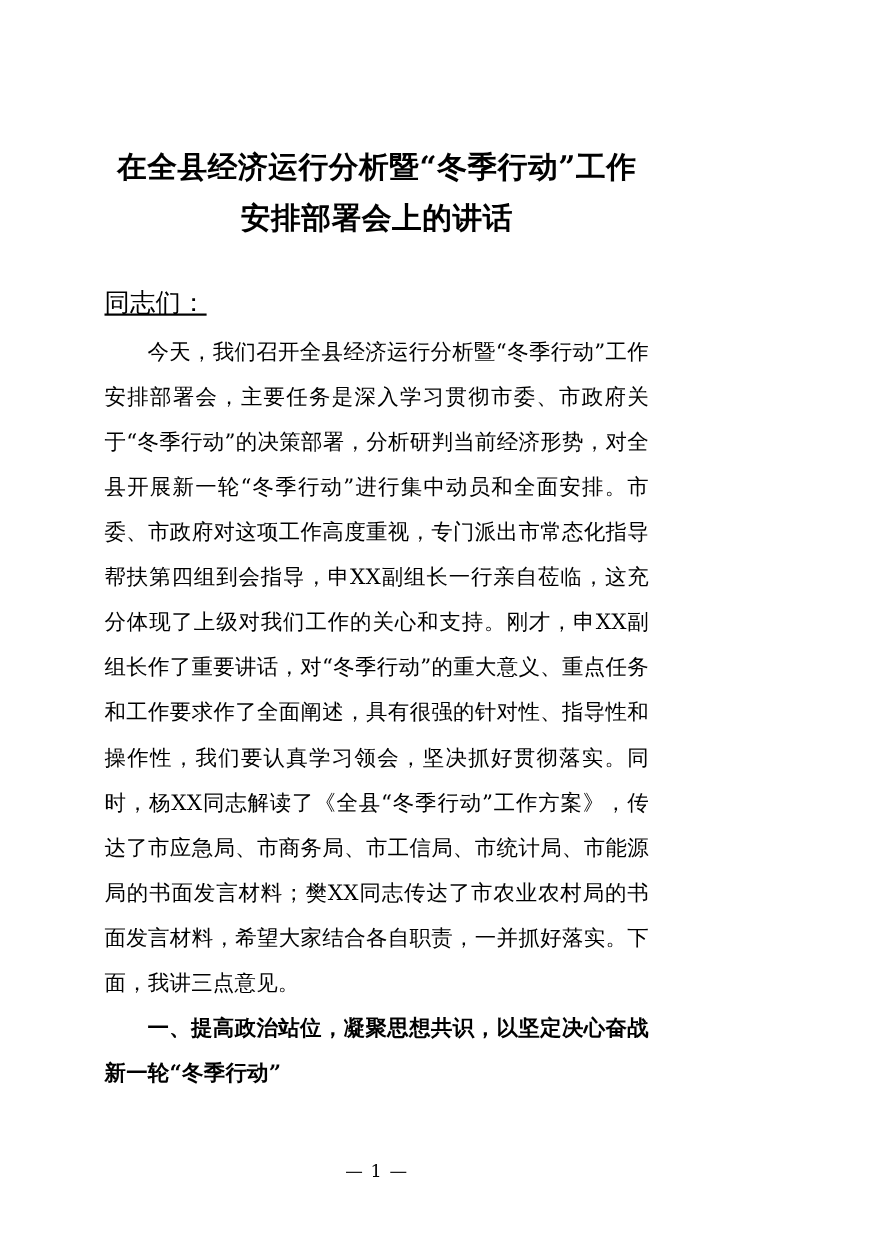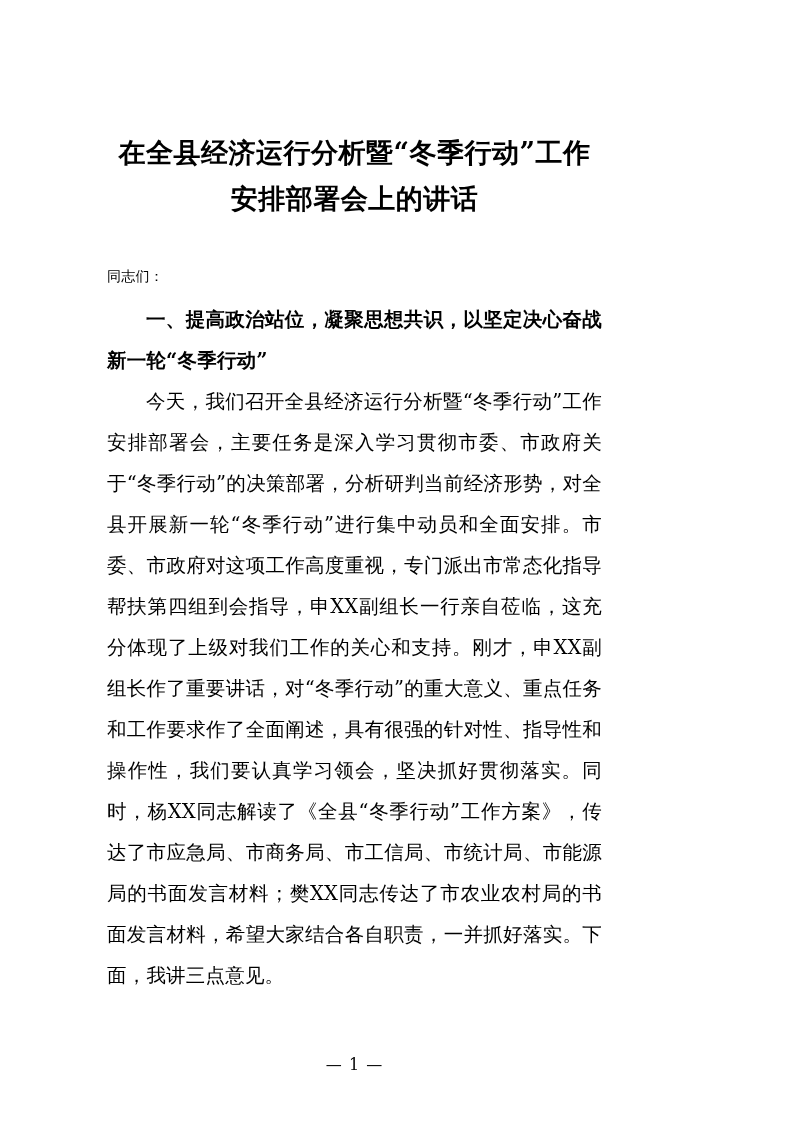--- a/index.html
+++ b/index.html
@@ -10,42 +10,43 @@
   body {
     width: 793px;
     height: 1122px;
     font-family: "DejaVu Serif", "Liberation Serif", serif;
     color: #000000;
     position: relative;
     overflow: hidden;
   }
   .page {
     position: absolute;
-    left: 12px;
+    left: 0;
     top: 0;
     width: 685px;
     height: 1122px;
     box-sizing: border-box;
     padding: 130px 95px 40px 95px;
   }
   .doc-title {
     font-family: "DejaVu Serif", "Liberation Serif", serif;
     font-weight: bold;
     font-size: 27px;
     line-height: 46px;
     text-align: center;
     letter-spacing: 0.5px;
     margin: 0 0 34px 0;
     padding: 0 6px;
   }
   .salutation {
-    font-size: 14px;
+    font-size: 23px;
     line-height: 41px;
     margin: 0 0 2px 0;
     letter-spacing: 0.2px;
+    text-decoration: underline;
   }
   .para {
     font-size: 19.5px;
     line-height: 41px;
     text-align: justify;
     text-justify: inter-ideograph;
     text-indent: 2em;
     margin: 0;
     letter-spacing: 0.2px;
   }
@@ -65,20 +66,20 @@
 </style>
 </head>
 <body>
 
 <div class="page">
 
   <h1 class="doc-title">在全县经济运行分析暨“冬季行动”工作安排部署会上的讲话</h1>
 
   <p class="salutation">同志们：</p>
 
+  <p class="para">今天，我们召开全县经济运行分析暨“冬季行动”工作安排部署会，主要任务是深入学习贯彻市委、市政府关于“冬季行动”的决策部署，分析研判当前经济形势，对全县开展新一轮“冬季行动”进行集中动员和全面安排。市委、市政府对这项工作高度重视，专门派出市常态化指导帮扶第四组到会指导，申XX副组长一行亲自莅临，这充分体现了上级对我们工作的关心和支持。刚才，申XX副组长作了重要讲话，对“冬季行动”的重大意义、重点任务和工作要求作了全面阐述，具有很强的针对性、指导性和操作性，我们要认真学习领会，坚决抓好贯彻落实。同时，杨XX同志解读了《全县“冬季行动”工作方案》，传达了市应急局、市商务局、市工信局、市统计局、市能源局的书面发言材料；樊XX同志传达了市农业农村局的书面发言材料，希望大家结合各自职责，一并抓好落实。下面，我讲三点意见。</p>
+
   <p class="para bold">一、提高政治站位，凝聚思想共识，以坚定决心奋战新一轮“冬季行动”</p>
-
-  <p class="para">今天，我们召开全县经济运行分析暨“冬季行动”工作安排部署会，主要任务是深入学习贯彻市委、市政府关于“冬季行动”的决策部署，分析研判当前经济形势，对全县开展新一轮“冬季行动”进行集中动员和全面安排。市委、市政府对这项工作高度重视，专门派出市常态化指导帮扶第四组到会指导，申XX副组长一行亲自莅临，这充分体现了上级对我们工作的关心和支持。刚才，申XX副组长作了重要讲话，对“冬季行动”的重大意义、重点任务和工作要求作了全面阐述，具有很强的针对性、指导性和操作性，我们要认真学习领会，坚决抓好贯彻落实。同时，杨XX同志解读了《全县“冬季行动”工作方案》，传达了市应急局、市商务局、市工信局、市统计局、市能源局的书面发言材料；樊XX同志传达了市农业农村局的书面发言材料，希望大家结合各自职责，一并抓好落实。下面，我讲三点意见。</p>
 
 
   <div class="footer">— 1 —</div>
 
 </div>
 
 </body></html>

